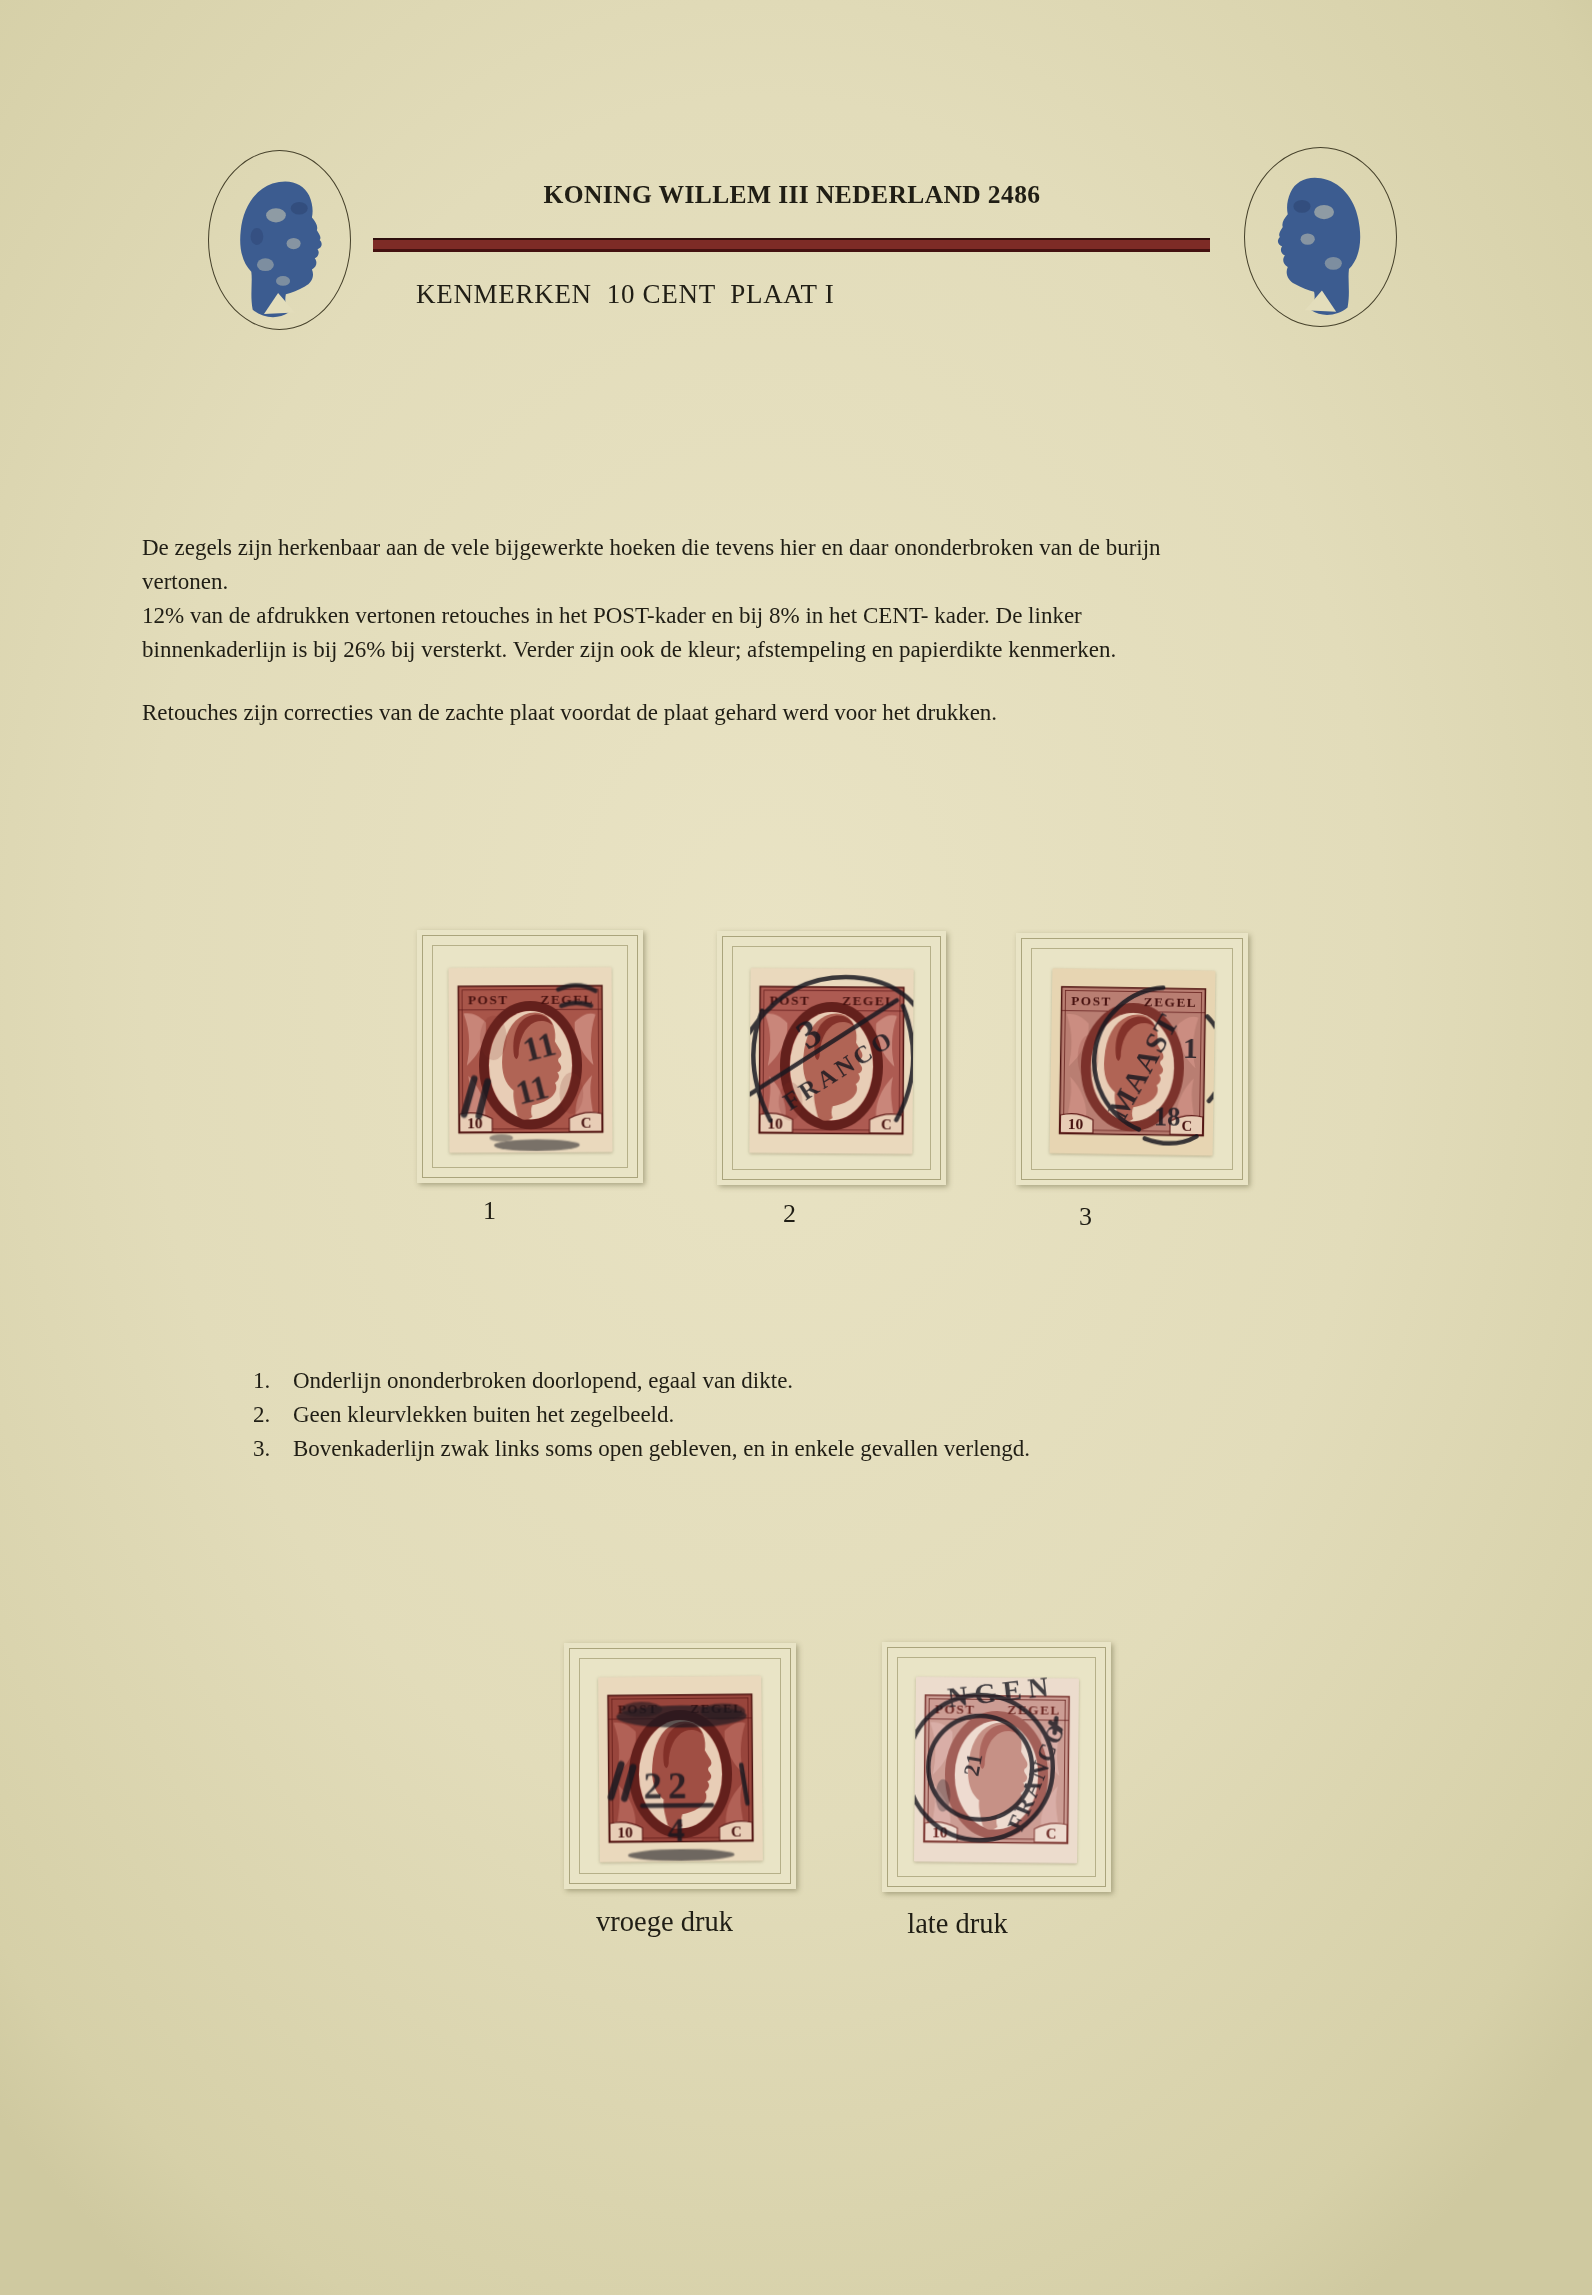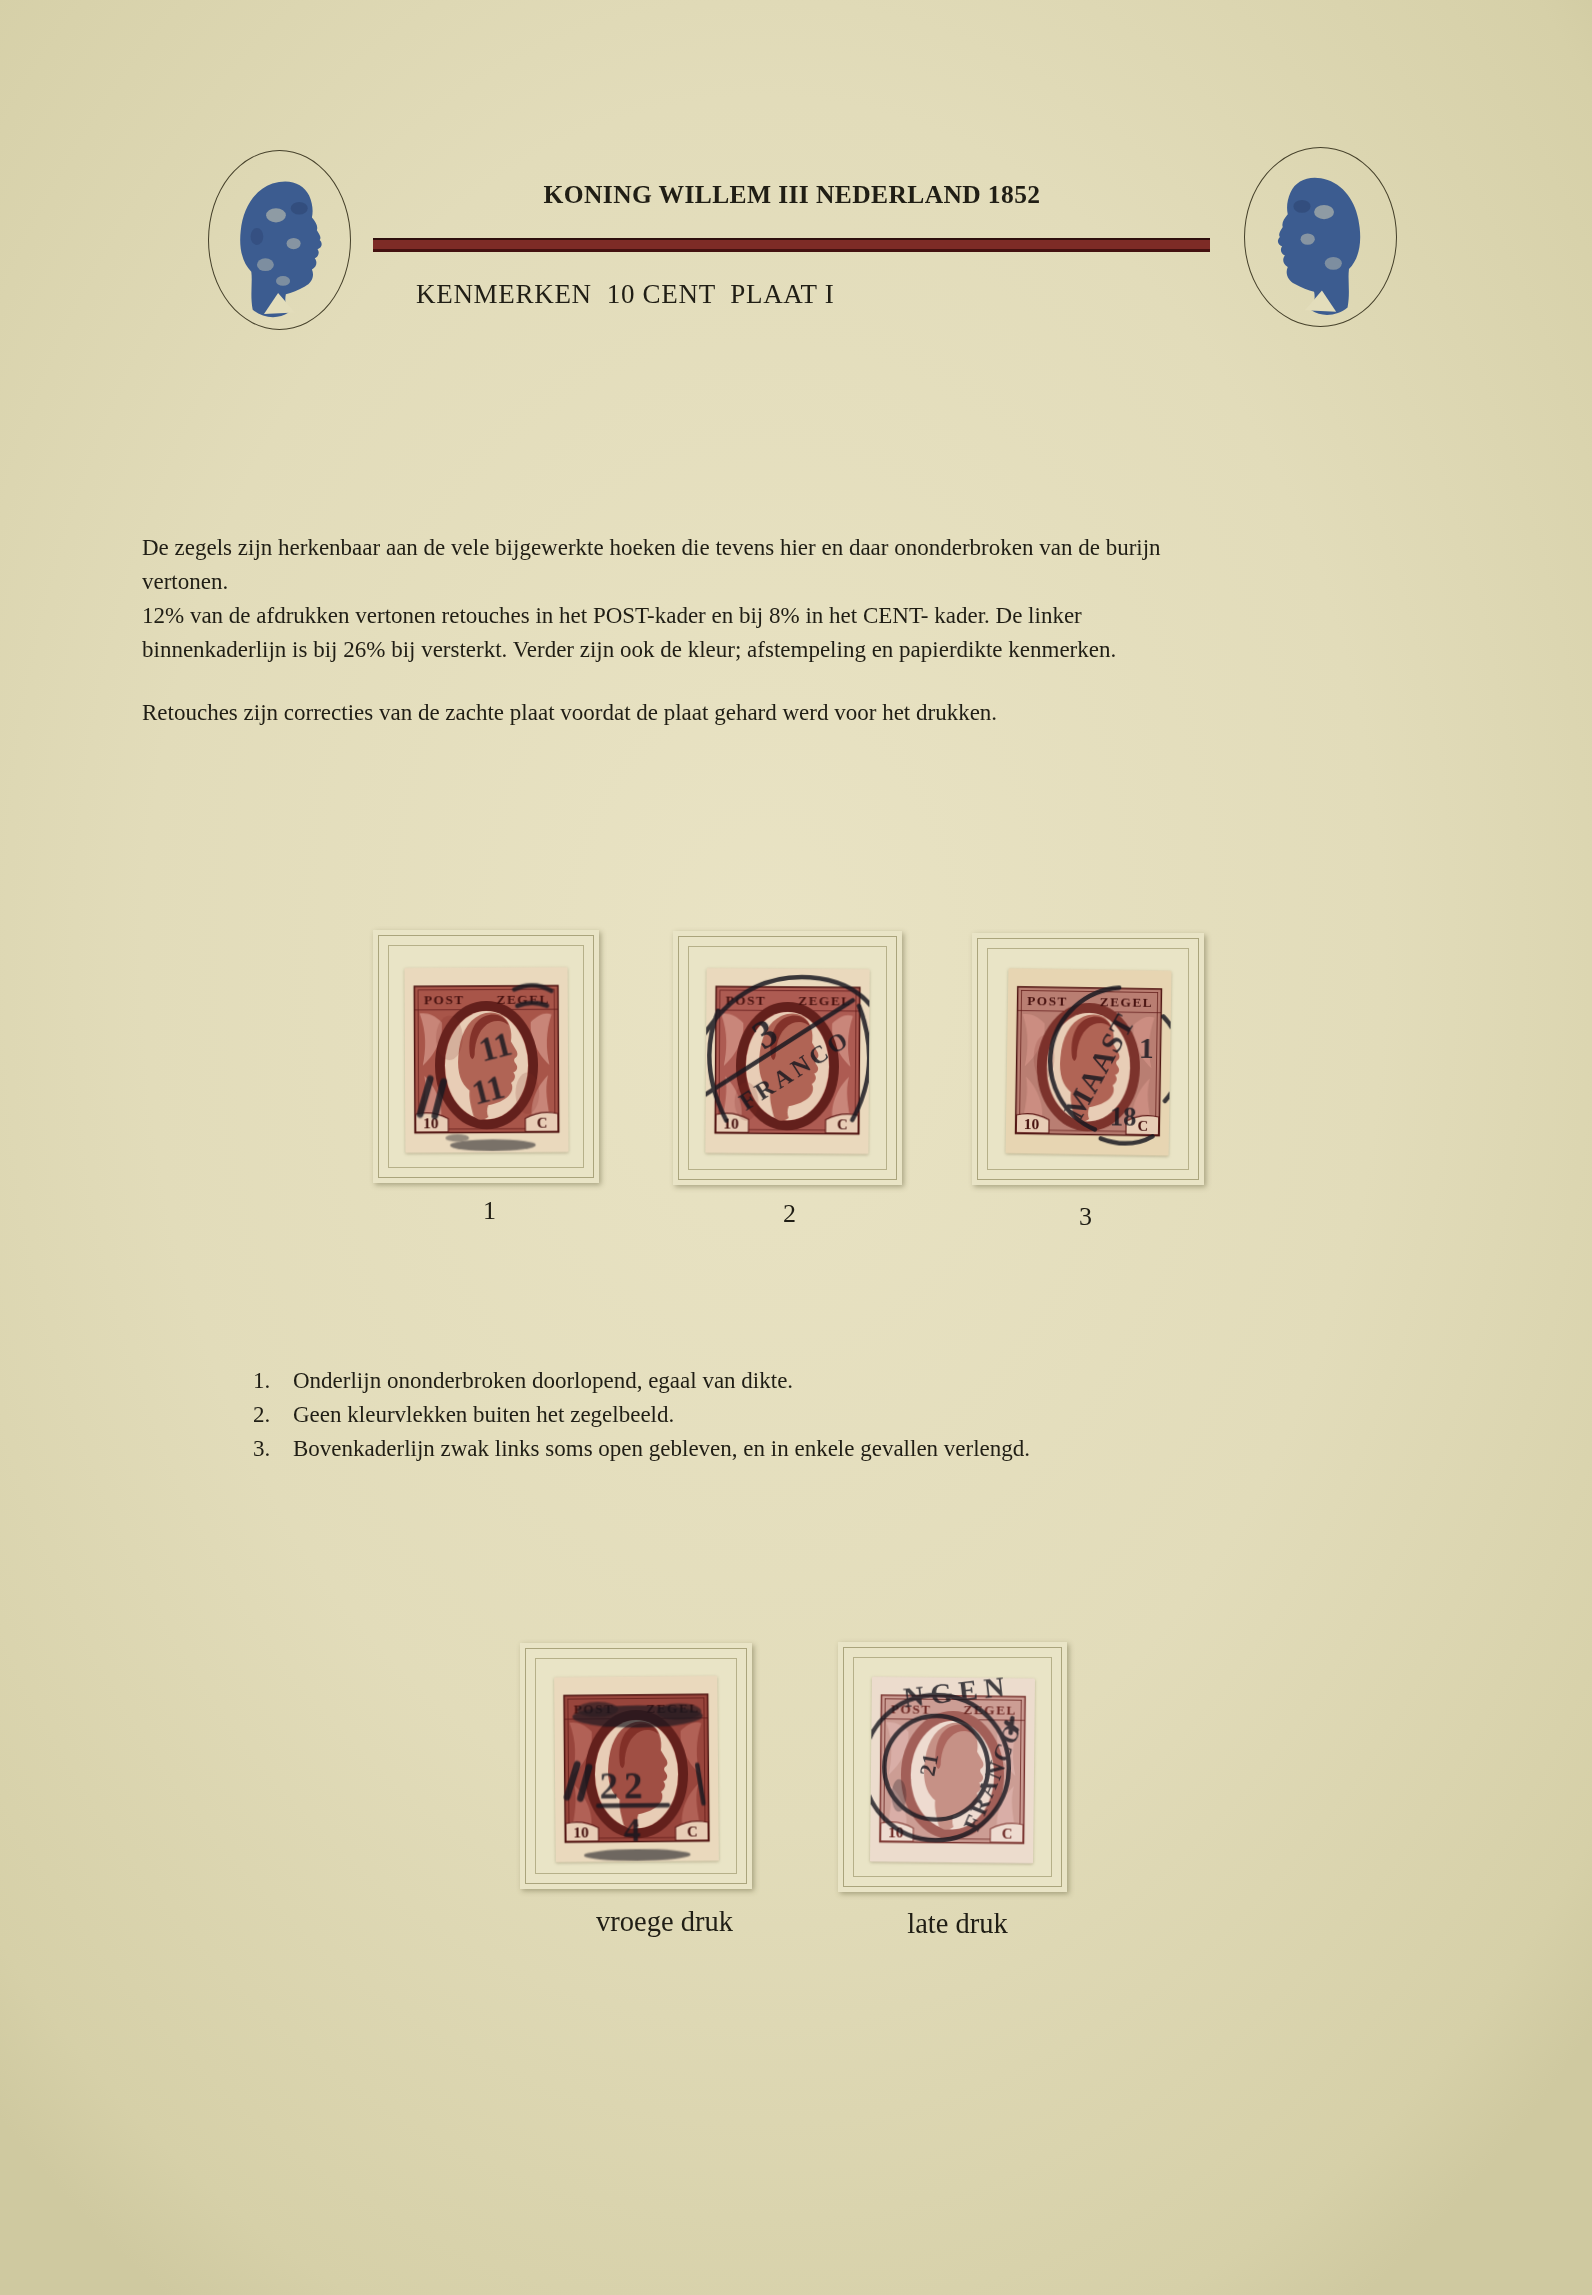--- a/index.html
+++ b/index.html
@@ -26,21 +26,21 @@
     font-size:27px; letter-spacing:0.7px; white-space:pre;
   }
   
   .intro{position:absolute; left:142px; top:531px; font-size:23px;}
   .intro-line{white-space:nowrap; height:34px; line-height:34px;}
   .retouches{position:absolute; left:142px; top:700px; font-size:23px; white-space:nowrap;}
   
   .mount{
     position:absolute; background:#e9e4c6;
     box-shadow:1.5px 2.2px 5.2px rgba(95,90,55,.45);
-    display:flex; align-items:center; justify-content:center;
+    display:flex; align-items:center; justify-content:center;margin-left:44px;
   }
   .mount::before{content:""; position:absolute; inset:5.2px; border:0.7px solid #aaa47c; pointer-events:none;}
   .mount::after{content:""; position:absolute; inset:15px; border:0.7px solid #b6b089; pointer-events:none;}
   .stamp{width:163px; height:186px; margin-top:6px; display:block;
          filter:drop-shadow(0.7px 1.5px 1.5px rgba(90,80,40,.35));}
   .stamp .paper{fill:#ead9bd;}
   .stamp .design{fill:#ad5b52;}
   .stamp .design-frame{fill:none; stroke:#4f1512; stroke-width:2;}
   .stamp .inner-line{fill:none; stroke:#5f1a18; stroke-width:1;}
   .stamp .orn{fill:#cf9184; opacity:.8;}
@@ -92,21 +92,21 @@
     <svg viewBox="0 0 200 250" style="transform:scaleX(-1);">
       <path class="phead" d="M62,224 C58,202 62,186 60,170 C48,158 42,138 45,112 C48,80 64,54 90,45 C114,37 134,45 142,62 C147,73 148,84 146,93 C151,99 155,105 153,111 C156,116 160,121 157,125 C162,130 160,136 154,138 C157,142 156,148 150,151 C154,156 153,163 146,167 C150,176 146,186 136,191 C127,196 117,200 109,202 C107,212 109,220 113,228 C98,238 76,236 62,224 Z"></path>
       <ellipse cx="95" cy="90" rx="14" ry="10" fill="#dfdab8" opacity=".5"></ellipse>
       <ellipse cx="118" cy="128" rx="10" ry="8" fill="#dfdab8" opacity=".45"></ellipse>
       <ellipse cx="82" cy="162" rx="12" ry="9" fill="#dfdab8" opacity=".4"></ellipse>
       <ellipse cx="126" cy="82" rx="12" ry="9" fill="#2c4370" opacity=".55"></ellipse>
       <path d="M78,230 L122,228 L98,200 Z" fill="#e3ddbb"></path>
     </svg>
   </div>
 
-  <div class="title">KONING WILLEM III NEDERLAND 1852</div>
+  <div class="title">KONING WILLEM III NEDERLAND 2486</div>
   <div class="rule"></div>
   <div class="subtitle">KENMERKEN  10 CENT  PLAAT I</div>
 
   <div class="intro">
     <div class="intro-line">De zegels zijn herkenbaar aan de vele bijgewerkte hoeken die tevens hier en daar ononderbroken van de burijn</div>
     <div class="intro-line">vertonen.</div>
     <div class="intro-line">12% van de afdrukken vertonen retouches in het POST-kader en bij 8% in het CENT- kader. De linker</div>
     <div class="intro-line">binnenkaderlijn is bij 26% bij versterkt. Verder zijn ook de kleur; afstempeling en papierdikte kenmerken.</div>
   </div>
   <div class="retouches">Retouches zijn correcties van de zachte plaat voordat de plaat gehard werd voor het drukken.</div>

